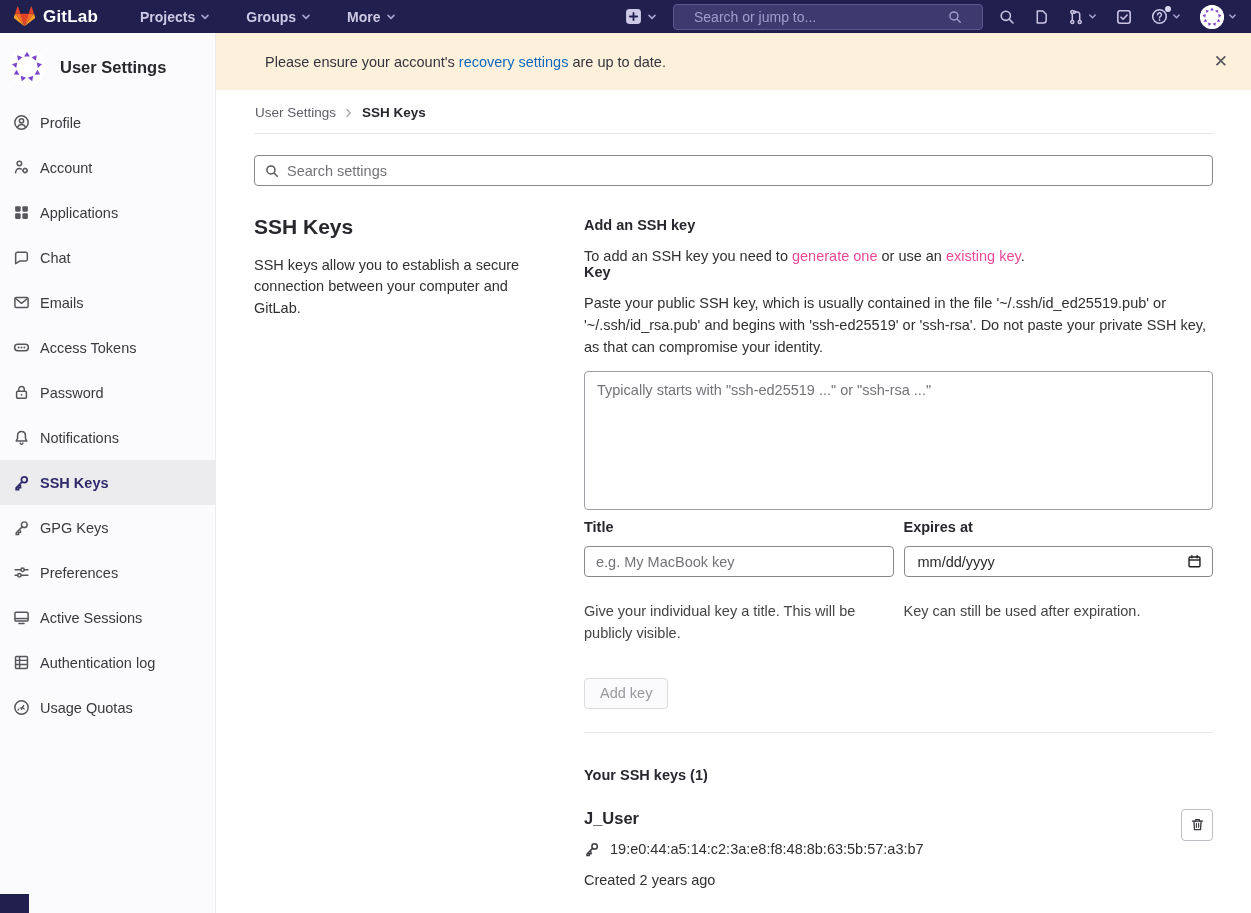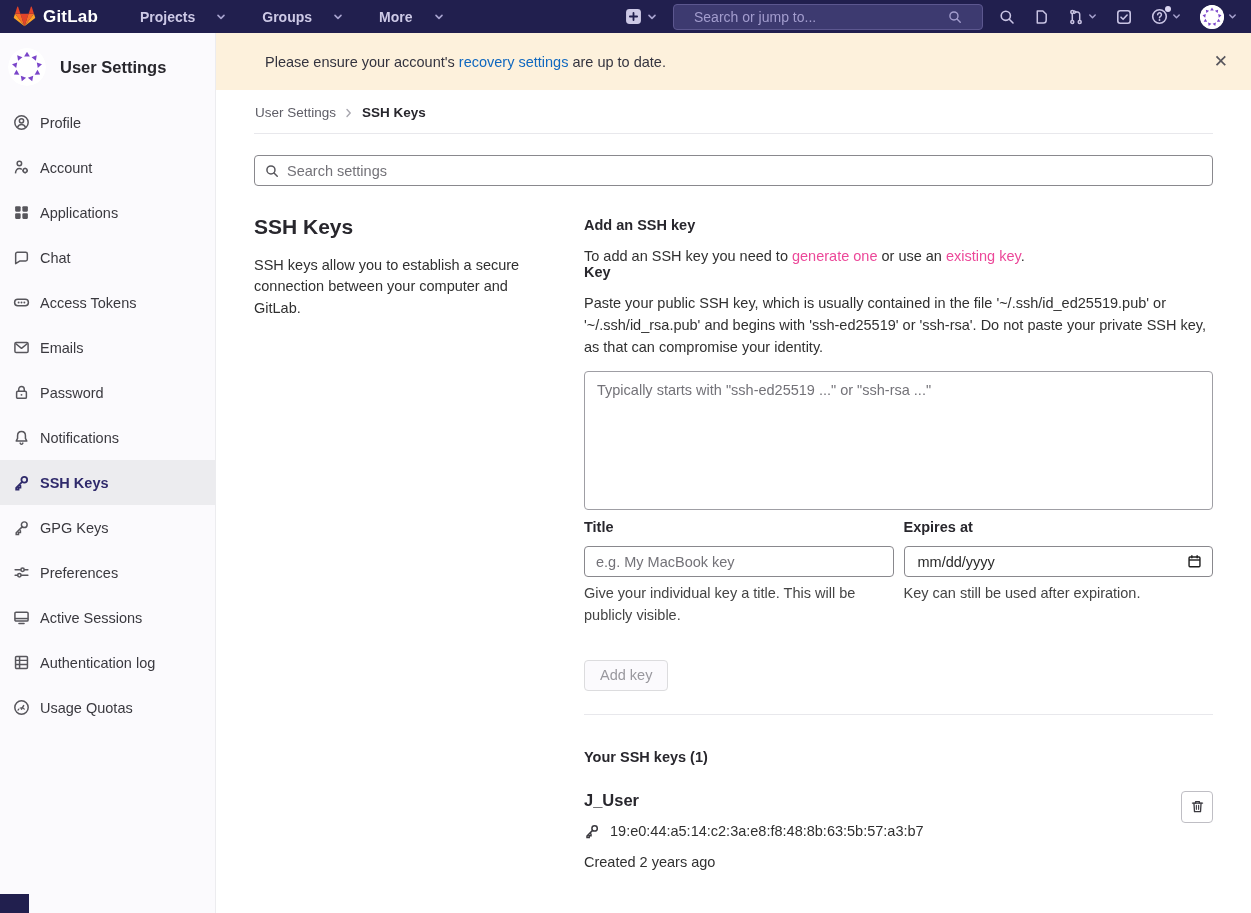--- a/index.html
+++ b/index.html
@@ -4,21 +4,21 @@
 <style>
   * { box-sizing: border-box; margin: 0; padding: 0; }
   html,body { width:1251px; height:913px; overflow:hidden; }
   body { font-family:"Liberation Sans", sans-serif; font-size:14.5px; color:#303030; background:#fff; }
   svg { display:block; }
 
   
   .navbar { height:33px; background:#211f4e; display:flex; align-items:center; padding:0 14px 0 13px; }
   .brand { display:flex; align-items:center; gap:7px; margin-right:42px; cursor:pointer;text-align:center; }
   .brand-name { color:#fff; font-size:17px; font-weight:700; letter-spacing:.2px; }
-  .nav-link { display:flex; align-items:center; gap:21px; color:#cdc9e6; font-size:14px; font-weight:600; margin-right:36px; cursor:pointer; }
+  .nav-link { display:flex; align-items:center; gap:5px; color:#cdc9e6; font-size:14px; font-weight:600; margin-right:36px; cursor:pointer; }
   .nav-link svg, .chev { color:#a8a3cf; }
   .plus-group { margin-left:auto; display:flex; align-items:center; gap:5px; color:#cdc9e6; cursor:pointer; }
   .nav-search { width:310px; height:26px; margin:0 16px; background:#3d3a70; border:1px solid #5c578f; border-radius:4px; display:flex; align-items:center; padding:0 20px; }
   .nav-search input { flex:1; background:transparent; border:none; outline:none; color:#e4e1f3; font-size:14px; font-family:inherit; }
   .nav-search input::placeholder { color:#a39dce; }
   .nav-icons { display:flex; align-items:center; gap:19px; }
   .nav-ic { color:#c9c4e4; cursor:pointer; display:flex; align-items:center; gap:4px; }
   .help-wrap { position:relative; }
   .help-dot { position:absolute; top:-2px; right:-3px; width:6px; height:6px; border-radius:50%; background:#dcd8f2; }
   .nav-avatar { width:24px; height:24px; border-radius:50%; overflow:hidden; background:#fff; }
@@ -67,21 +67,21 @@
   textarea.key-input { width:100%; height:139px; margin-top:13px; border:1px solid #9f9ea4; border-radius:4px; padding:10px 12px; font-size:14.5px; font-family:inherit; color:#303030; resize:none; outline:none; }
   textarea.key-input::placeholder { color:#737278; }
 
   .form-row { display:flex; gap:10px; margin-top:6px; }
   .field { flex:1; min-width:0; }
   .text-input { width:100%; height:31px; margin-top:11px; border:1px solid #89888d; border-radius:4px; padding:0 11px; font-size:14.5px; font-family:inherit; color:#303030; outline:none; }
   .text-input::placeholder { color:#737278; }
   .date-input { width:100%; height:31px; margin-top:11px; border:1px solid #89888d; border-radius:4px; padding:0 10px 0 13px; display:flex; align-items:center; background:#fff; cursor:text; }
   .date-value { flex:1; color:#2b2b2b; }
   .date-input svg { color:#1f1f1f; }
-  .fld-help { margin-top:6px; line-height:1.5; color:#444; }
+  .fld-help { margin-top:24px; line-height:1.5; color:#444; }
 
   .btn-add { margin-top:33px; padding:0 15px; height:31px; font-size:14.5px; font-family:inherit; color:#99989e; background:#fbfafd; border:1px solid #dcdcde; border-radius:4px; cursor:pointer; }
 
   .keys-divider { border:none; border-top:1px solid #e8e8ec; margin-top:23px; }
   .keys-heading { font-weight:700; color:#28272d; margin-top:34px; }
   .key-entry { margin-top:26px; position:relative; padding-right:44px; }
   .key-name { font-weight:700; font-size:16.5px; color:#28272d; }
   .key-fp { display:flex; align-items:center; gap:10px; margin-top:13px; color:#303030; }
   .key-fp svg { color:#3a393f; }
   .key-meta { margin-top:15px; }
@@ -288,37 +288,37 @@
     <div class="side-item">
       <span class="s-ic">
           <svg width="17" height="17" viewBox="0 0 16 16" fill="none" stroke="currentColor" stroke-width="1.4" stroke-linejoin="round">
             <path d="M2.5 4.7a1.6 1.6 0 0 1 1.6-1.6h7.8a1.6 1.6 0 0 1 1.6 1.6v4.9a1.6 1.6 0 0 1-1.6 1.6H6.6l-4.1 2.6z"></path>
           </svg>
         </span>
       <span>Chat</span>
     </div>
     <div class="side-item">
       <span class="s-ic">
+          <svg width="17" height="17" viewBox="0 0 16 16" fill="none" stroke="currentColor" stroke-width="1.4" stroke-linejoin="round">
+            <rect x="1.8" y="3.2" width="12.4" height="9.6" rx="1.2"></rect>
+            <path d="M2.4 4.2L8 8.8l5.6-4.6"></path>
+          </svg>
+        </span>
+      <span>Emails</span>
+    </div>
+    <div class="side-item">
+      <span class="s-ic">
           <svg width="17" height="17" viewBox="0 0 16 16">
             <rect x="1.5" y="5" width="13" height="6" rx="3" fill="none" stroke="currentColor" stroke-width="1.4"></rect>
             <circle cx="5.3" cy="8" r=".9" fill="currentColor"></circle>
             <circle cx="8" cy="8" r=".9" fill="currentColor"></circle>
             <circle cx="10.7" cy="8" r=".9" fill="currentColor"></circle>
           </svg>
         </span>
       <span>Access Tokens</span>
-    </div>
-    <div class="side-item">
-      <span class="s-ic">
-          <svg width="17" height="17" viewBox="0 0 16 16" fill="none" stroke="currentColor" stroke-width="1.4" stroke-linejoin="round">
-            <rect x="1.8" y="3.2" width="12.4" height="9.6" rx="1.2"></rect>
-            <path d="M2.4 4.2L8 8.8l5.6-4.6"></path>
-          </svg>
-        </span>
-      <span>Emails</span>
     </div>
     <div class="side-item">
       <span class="s-ic">
           <svg width="17" height="17" viewBox="0 0 16 16" fill="none" stroke="currentColor" stroke-width="1.4">
             <rect x="3.4" y="6.9" width="9.2" height="6.6" rx="1.1"></rect>
             <path d="M5.4 6.9V4.9a2.6 2.6 0 0 1 5.2 0v2"></path>
             <circle cx="8" cy="10.2" r=".9" fill="currentColor" stroke="none"></circle>
           </svg>
         </span>
       <span>Password</span>

